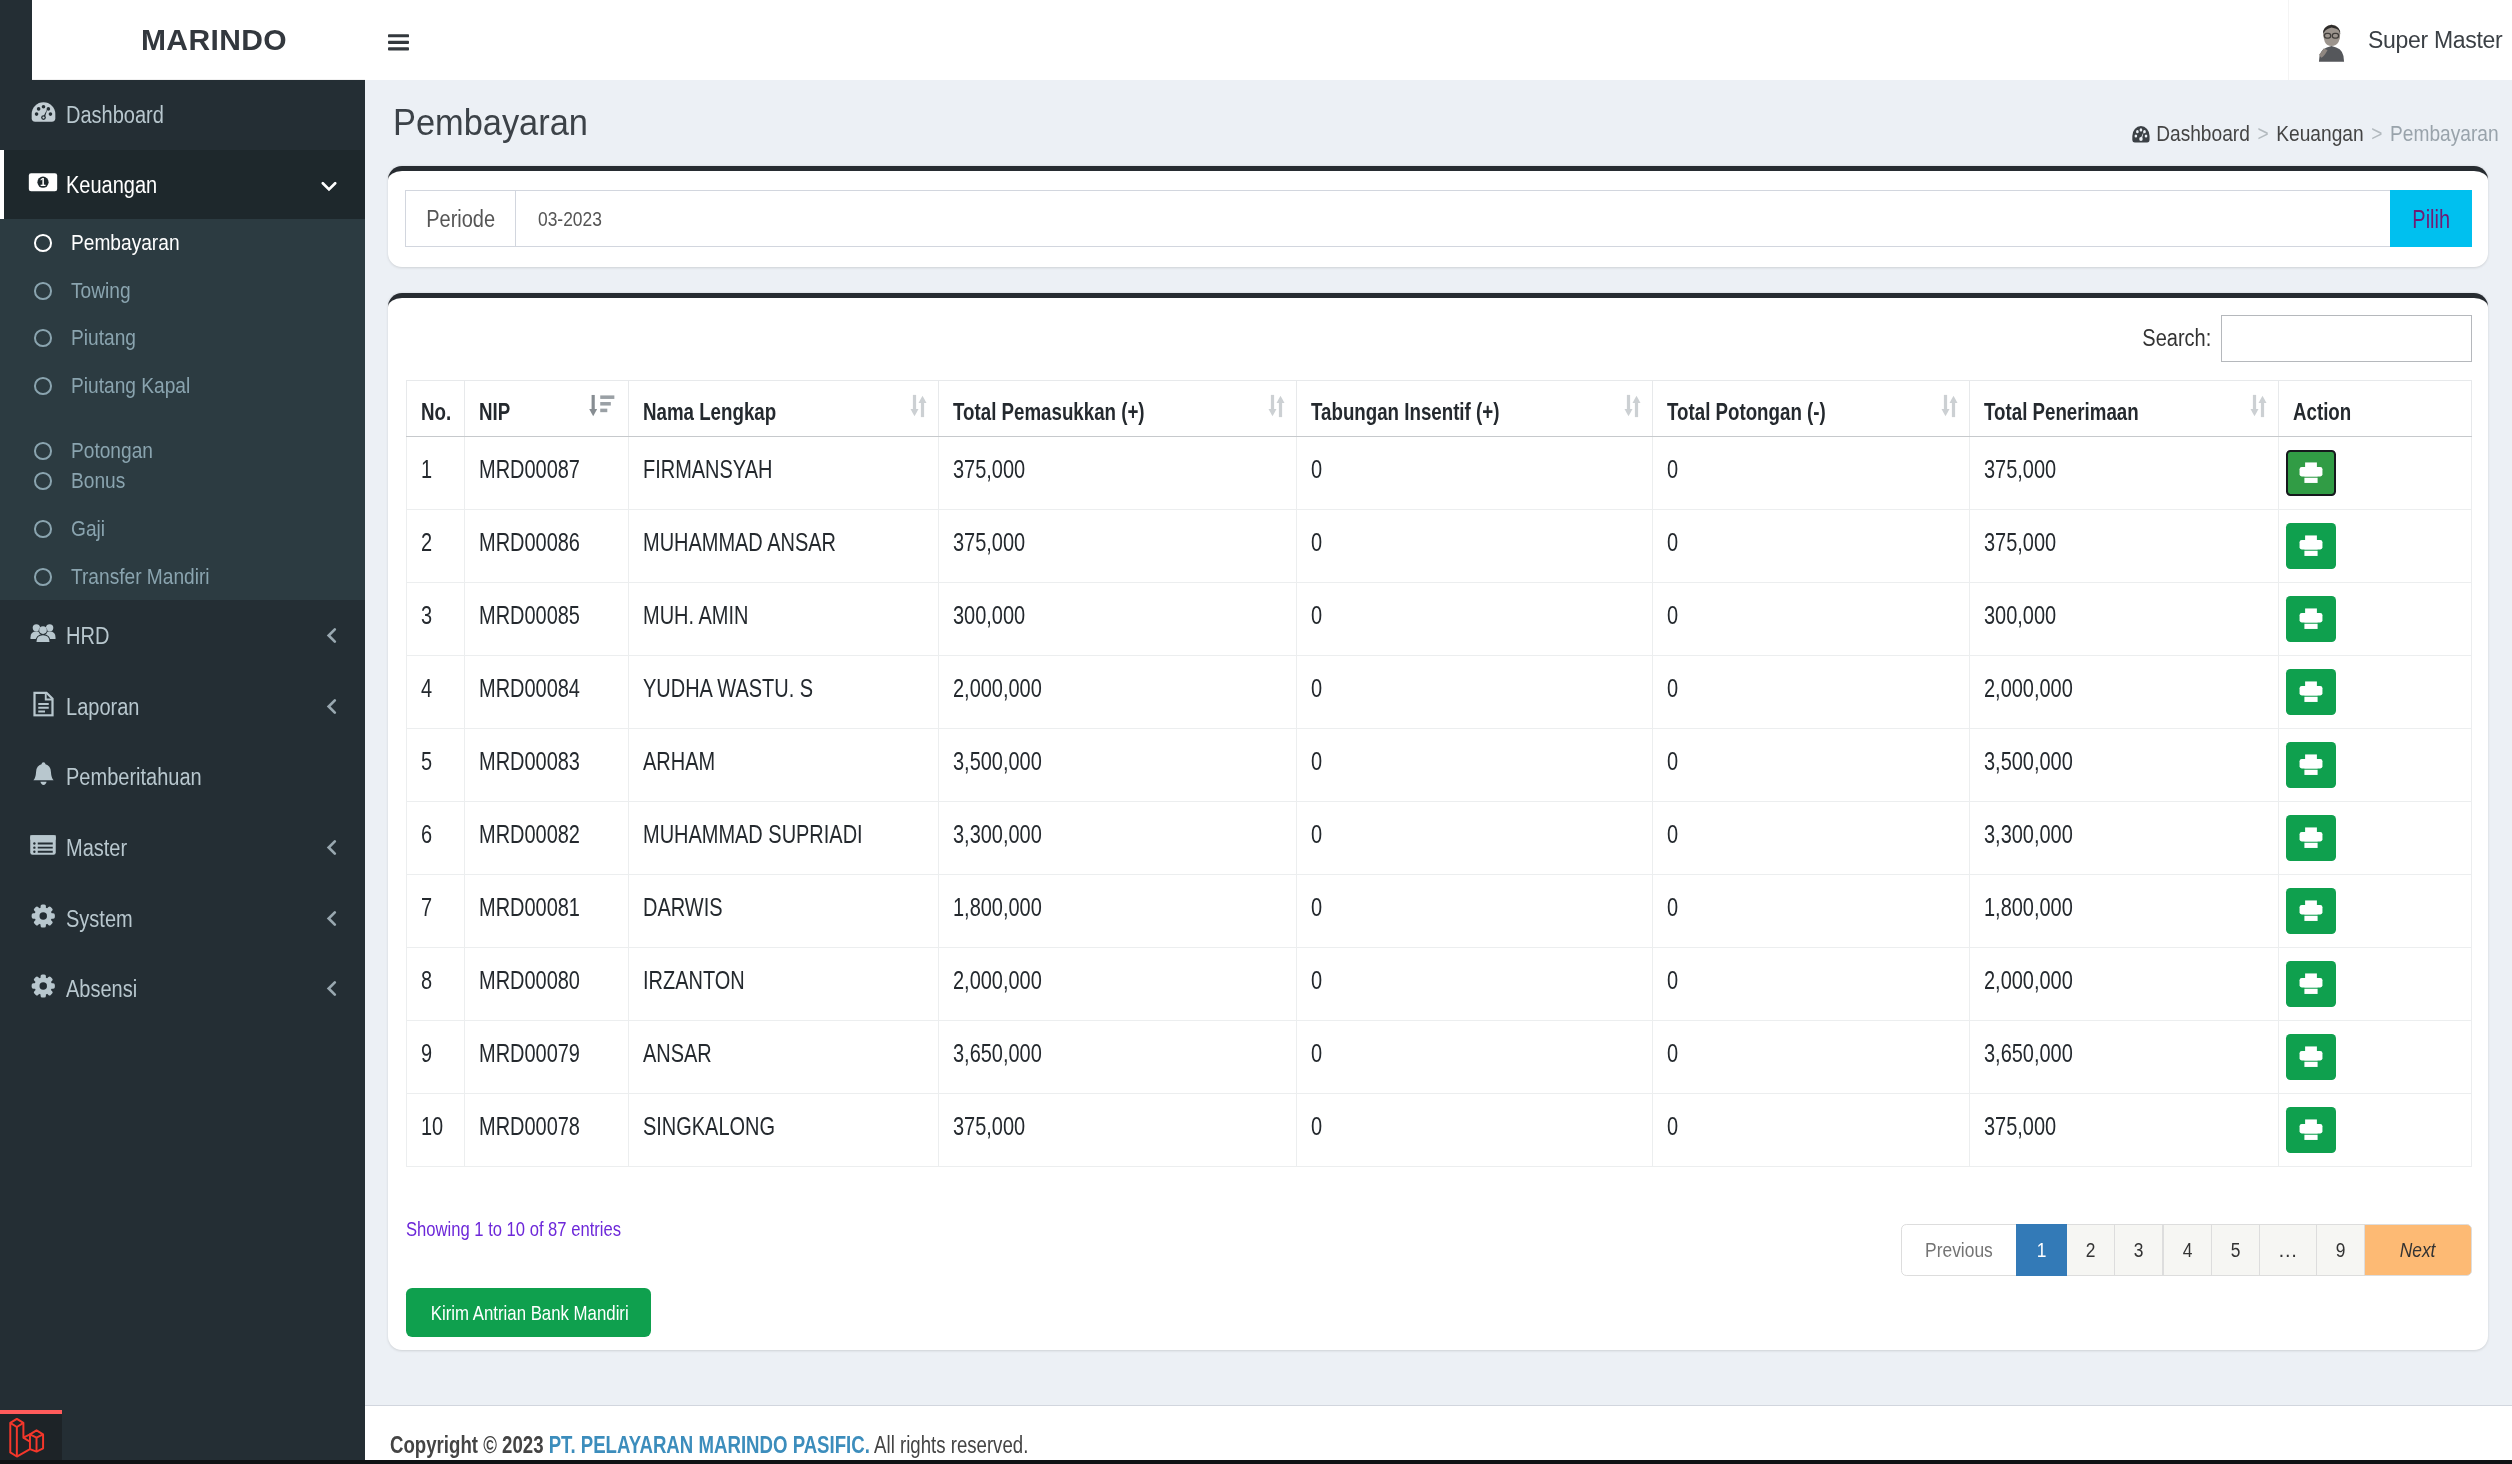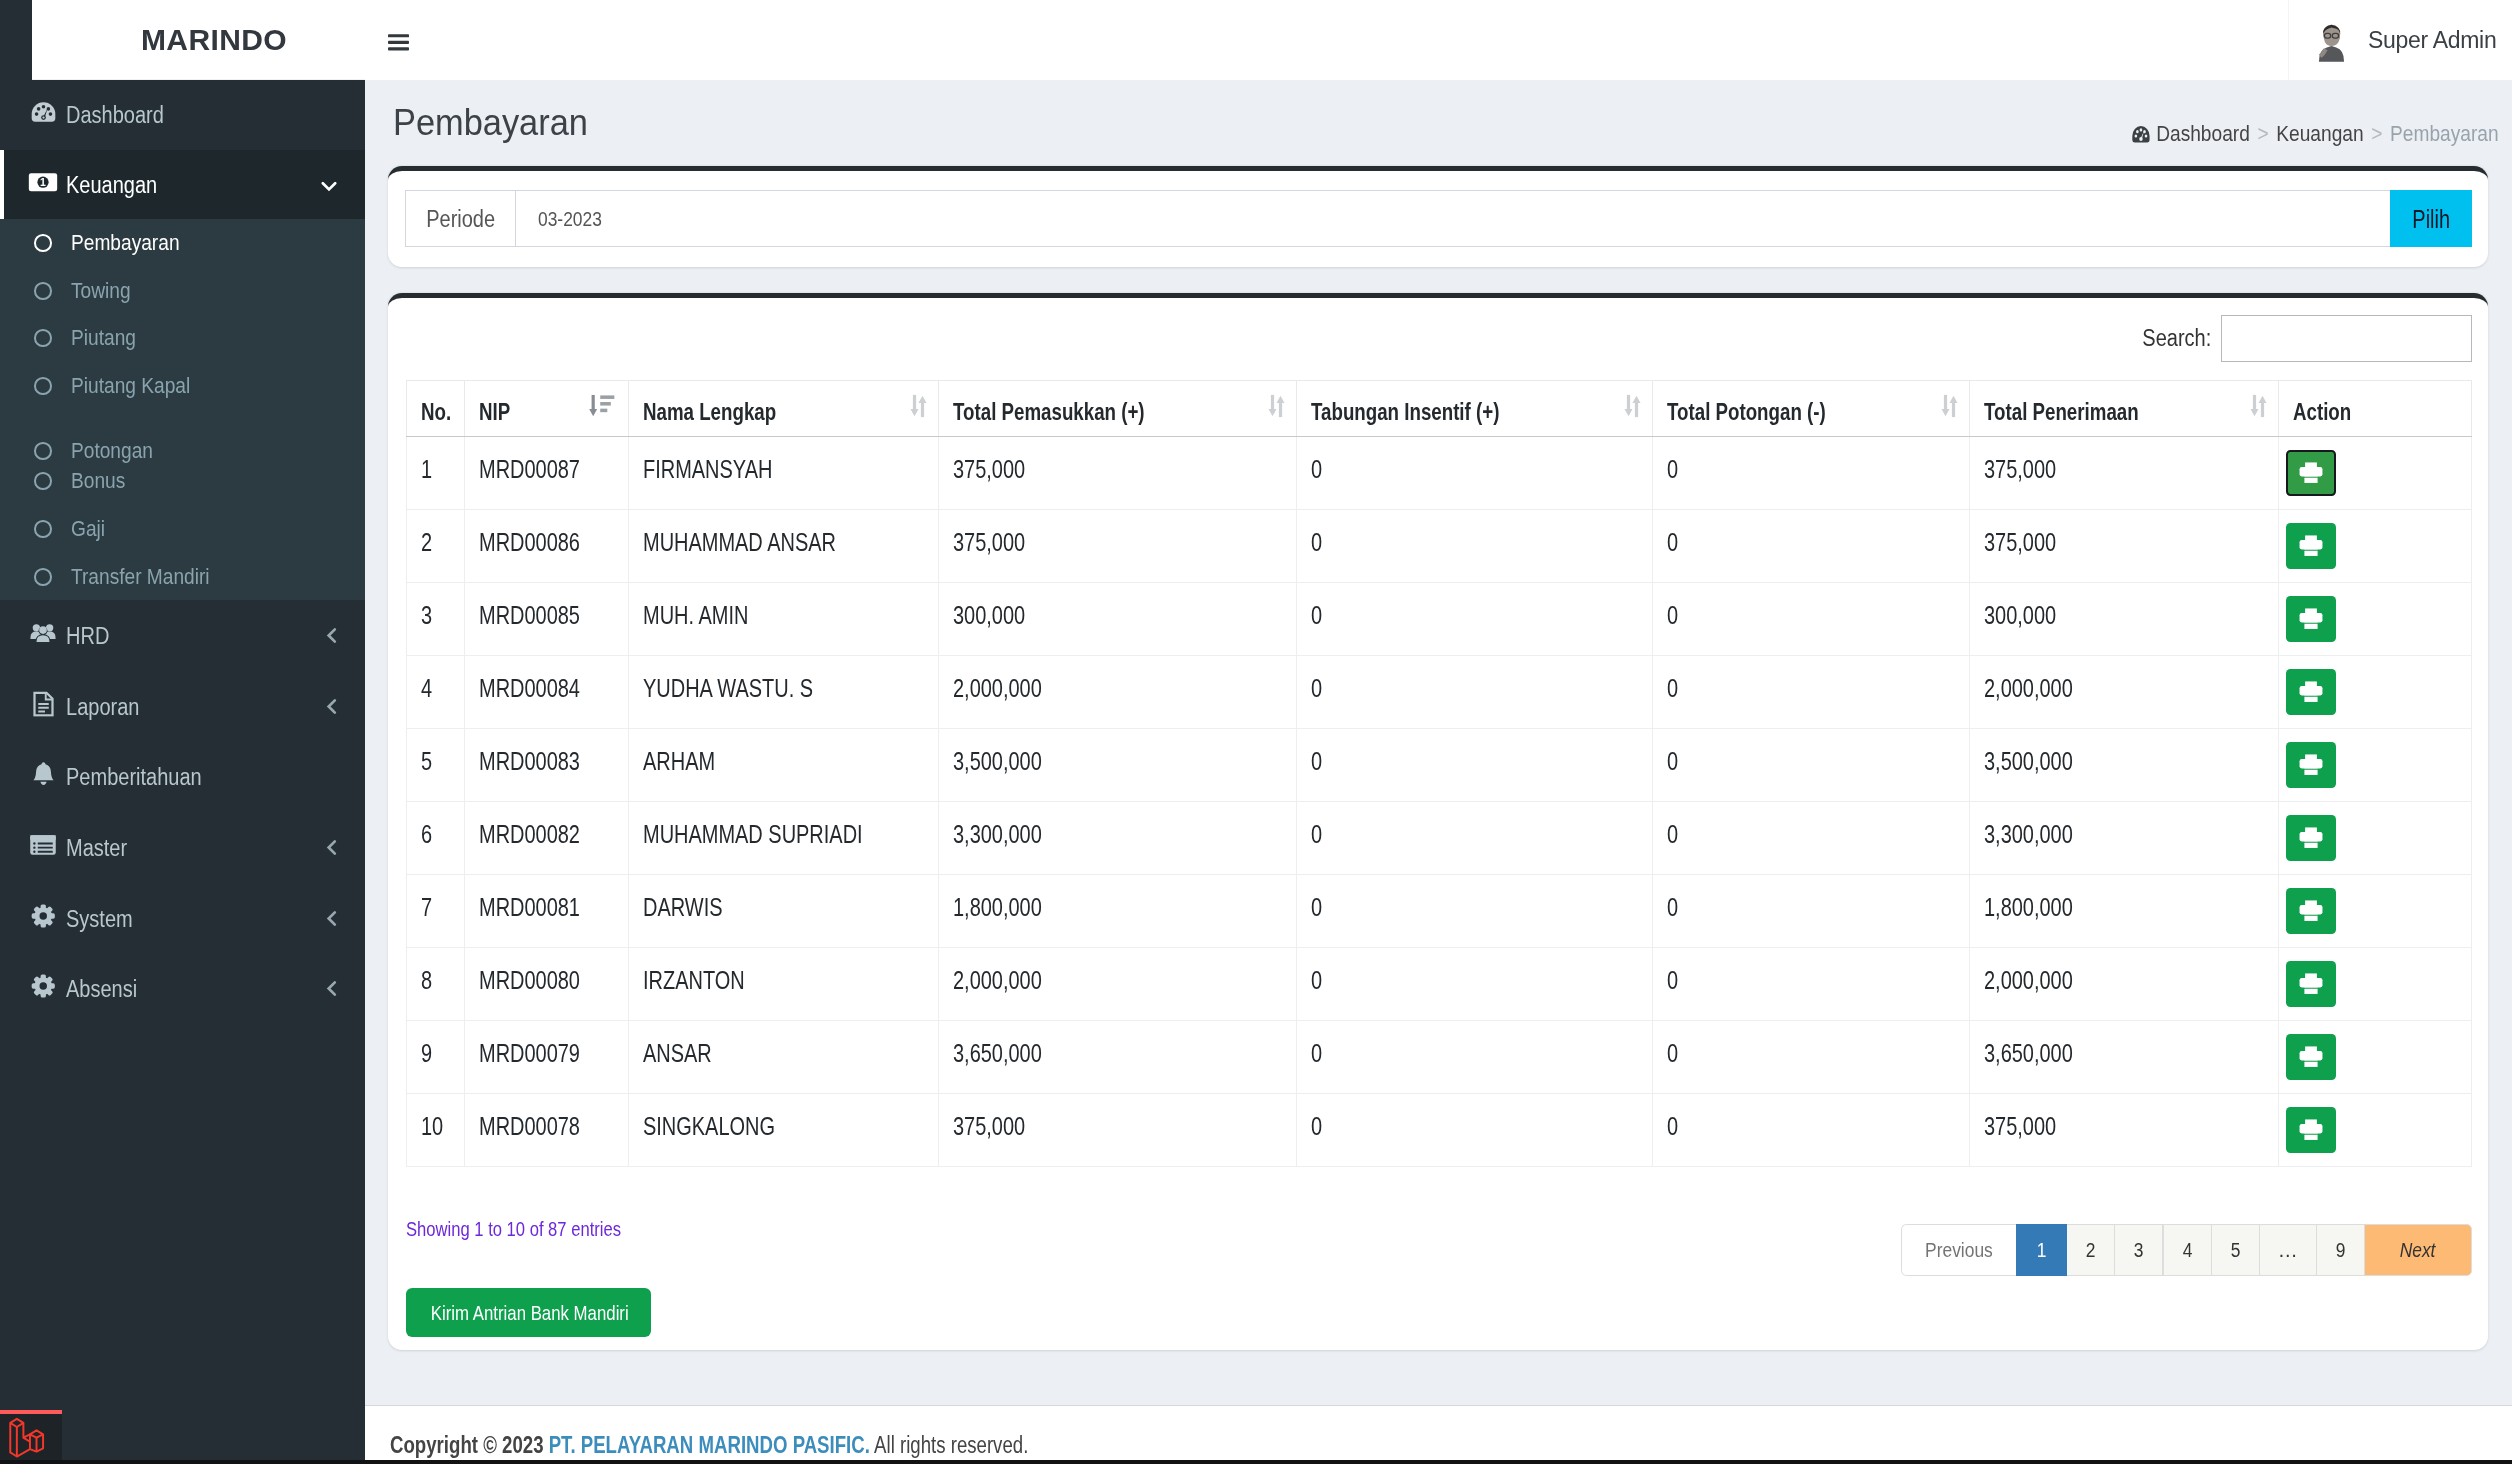--- a/index.html
+++ b/index.html
@@ -40,21 +40,21 @@
 
   
   .card { position:absolute; left:388px; width:2100px; background:#fff; border-top:5.3px solid #272c31; border-radius:14px; box-shadow:0 0.9px 2.6px rgba(0,0,0,0.13); }
   #card1 { top:166px; height:101px; }
   #card2 { top:293px; height:1057px; }
 
   
   #pgroup { position:absolute; left:17px; top:18.5px; right:16px; height:57px; border:0.9px solid #d2d6de; }
   #pgroup .lab { position:absolute; left:0; top:0; width:110px; height:100%; border-right:0.9px solid #d2d6de; text-align:center; line-height:56px; font-size:23px; color:#555; }
   #pgroup .val { position:absolute; left:132px; top:0; line-height:56px; font-size:20px; color:#555;text-align:center; }
-  #pgroup .btn-pilih { position:absolute; right:-0.9px; top:-0.9px; width:82px; height:57px; background:#00c0ef; color:#0f172a; font-size:25.6px; text-align:center; line-height:58px; }
+  #pgroup .btn-pilih { position:absolute; right:-0.9px; top:-0.9px; width:82px; height:57px; background:#00c0ef; color:#701a75; font-size:25.6px; text-align:center; line-height:58px; }
   .q78 { display:inline-block; transform:scaleX(0.78); transform-origin:0 50%; }
   .q78c { display:inline-block; transform:scaleX(0.78); transform-origin:50% 50%; }
   .q87 { display:inline-block; transform:scaleX(0.87); transform-origin:0 50%; }
   .q87c { display:inline-block; transform:scaleX(0.87); transform-origin:50% 50%; }
 
   
   #search-l { position:absolute; right:277px; top:26.5px; font-size:23px; color:#333; }
   #search-l span { display:inline-block; transform:scaleX(0.87); transform-origin:100% 50%; }
   #search-i { position:absolute; right:16px; top:17px; width:251px; height:47px; border:0.9px solid #b5b8bc; background:#fff; }
 
@@ -261,21 +261,21 @@
   <span class="abs" style="left:1950px;top:22px;"><svg width="33" height="41" viewBox="0 0 42 49">
     <path d="M21 2 Q31 2 32 13 Q32.5 19 30 24 Q27 29 21 29 Q15 29 12.5 24 Q10.5 19 11 13 Q12 2 21 2 Z" fill="#9c948d"></path>
     <path d="M10.5 14 Q9 4 21 2 Q33 4 32 14 Q31 8 27 7 Q23 6 21 5.5 Q16 7 13.5 9 Q11.5 11 10.5 14 Z" fill="#2e2c2a"></path>
     <path d="M12 12 Q10 12 10.5 16 Q11 19 13 19 Z" fill="#8f8781"></path>
         <path d="M30 12 Q32 12 31.5 16 Q31 19 29 19 Z" fill="#8f8781"></path>
     <rect x="12" y="13" width="8" height="6" rx="3" fill="none" stroke="#413e3b" stroke-width="1.6"></rect>
     <rect x="22" y="13" width="8" height="6" rx="3" fill="none" stroke="#413e3b" stroke-width="1.6"></rect>
     <path d="M5 49 Q5 34 15 31 L21 29 L27 31 Q37 34 37 49 Z" fill="#55575b"></path>
     <path d="M16 34 Q12 42 8 44 L5 40 Q9 36 11 32 Z" fill="#8f8781"></path>
   </svg></span>
-  <span class="uname">Super Admin</span>
+  <span class="uname">Super Master</span>
 </div>
 
 <div id="h1t">Pembayaran</div>
 <div id="bc"><span class="wrap">
   <svg width="21" height="18.5" viewBox="0 0 36 30" style="vertical-align:-2.6px;margin-right:7px;">
     <path d="M18 1 A17 17 0 0 1 35 18 L35 24 Q35 29 30 29 L6 29 Q1 29 1 24 L1 18 A17 17 0 0 1 18 1 Z" fill="#3b4045"></path>
     <circle cx="8" cy="18" r="2.6" fill="#ecf0f5"></circle>
         <circle cx="11" cy="10.5" r="2.6" fill="#ecf0f5"></circle>
     <circle cx="18" cy="7.5" r="2.6" fill="#ecf0f5"></circle>
         <circle cx="25" cy="10.5" r="2.6" fill="#ecf0f5"></circle>

